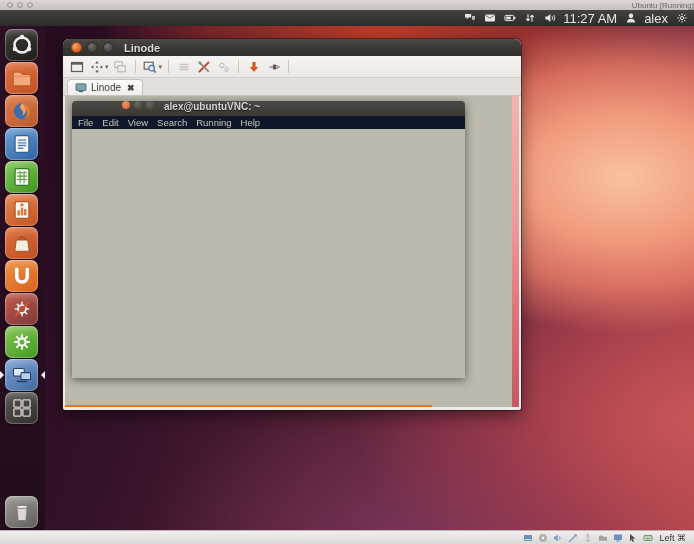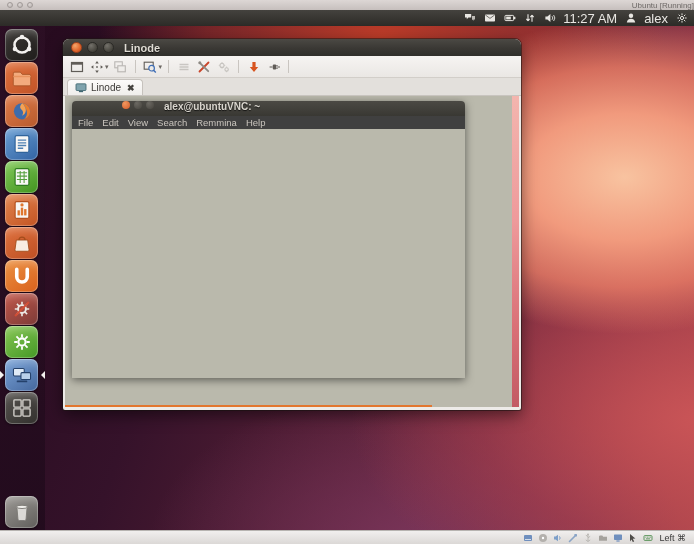--- a/index.html
+++ b/index.html
@@ -83,21 +83,21 @@
   
   .term{position:absolute;left:7px;top:5px;width:393px;height:277px;display:flex;flex-direction:column;
         border-radius:4px 4px 0 0;box-shadow:0 2px 9px rgba(0,0,0,.5);}
   .ttitle{height:15px;flex:none;background:linear-gradient(#4b4944,#393833);
           border-radius:4px 4px 0 0;display:flex;padding-left:44px;}
   .tdots{display:flex;gap:4px;margin-left:6px;}
   .tdot{width:8px;height:8px;border-radius:50%;}
   .tdot.close{background:radial-gradient(circle at 35% 30%,#f0975f,#d55a28);}
   .tdot.g{background:radial-gradient(circle at 35% 30%,#6b6862,#45433d);}
   .ttitle-label{font-size:10px;font-weight:bold;color:#d9d5ce;margin-left:10px;text-shadow:0 1px 1px rgba(0,0,0,.7);}
-  .tmenu{height:13px;flex:none;background:#404040;display:flex;align-items:center;gap:9px;
+  .tmenu{height:13px;flex:none;background:#0f172a;display:flex;align-items:center;gap:9px;
          padding-left:6px;font-size:9.5px;color:#c9c4bd;}
   .tmenu span{cursor:default;}
   .tbody{flex:1;background:#2d0716;font-family:"DejaVu Sans Mono",monospace;font-size:10.5px;
          color:#dfdbd6;padding:1px 2px;position:relative;}
   .vline{position:absolute;right:0;bottom:0;width:2px;height:116px;background:linear-gradient(#e07a35,#c44325);}
 
   
   .statusbar{position:absolute;bottom:0;left:0;right:0;height:14px;
              background:linear-gradient(#f1efee,#dbd8d6);border-top:1px solid #b7b4b1;
              display:flex;align-items:center;justify-content:flex-end;gap:4px;padding-right:8px;
@@ -393,21 +393,21 @@
               <div class="tdot g"></div>
               <div class="tdot g"></div>
             </div>
             <span class="ttitle-label">alex@ubuntuVNC: ~</span>
           </div>
           <div class="tmenu">
               <span>File</span>
               <span>Edit</span>
               <span>View</span>
               <span>Search</span>
-              <span>Remmina</span>
+              <span>Running</span>
               <span>Help</span>
             </div>
         </div>
       </div>
     </div>
   </div>
 
   <div class="statusbar">
     <span style="display:flex;gap:4px;align-items:center;">
         <span class="si">

